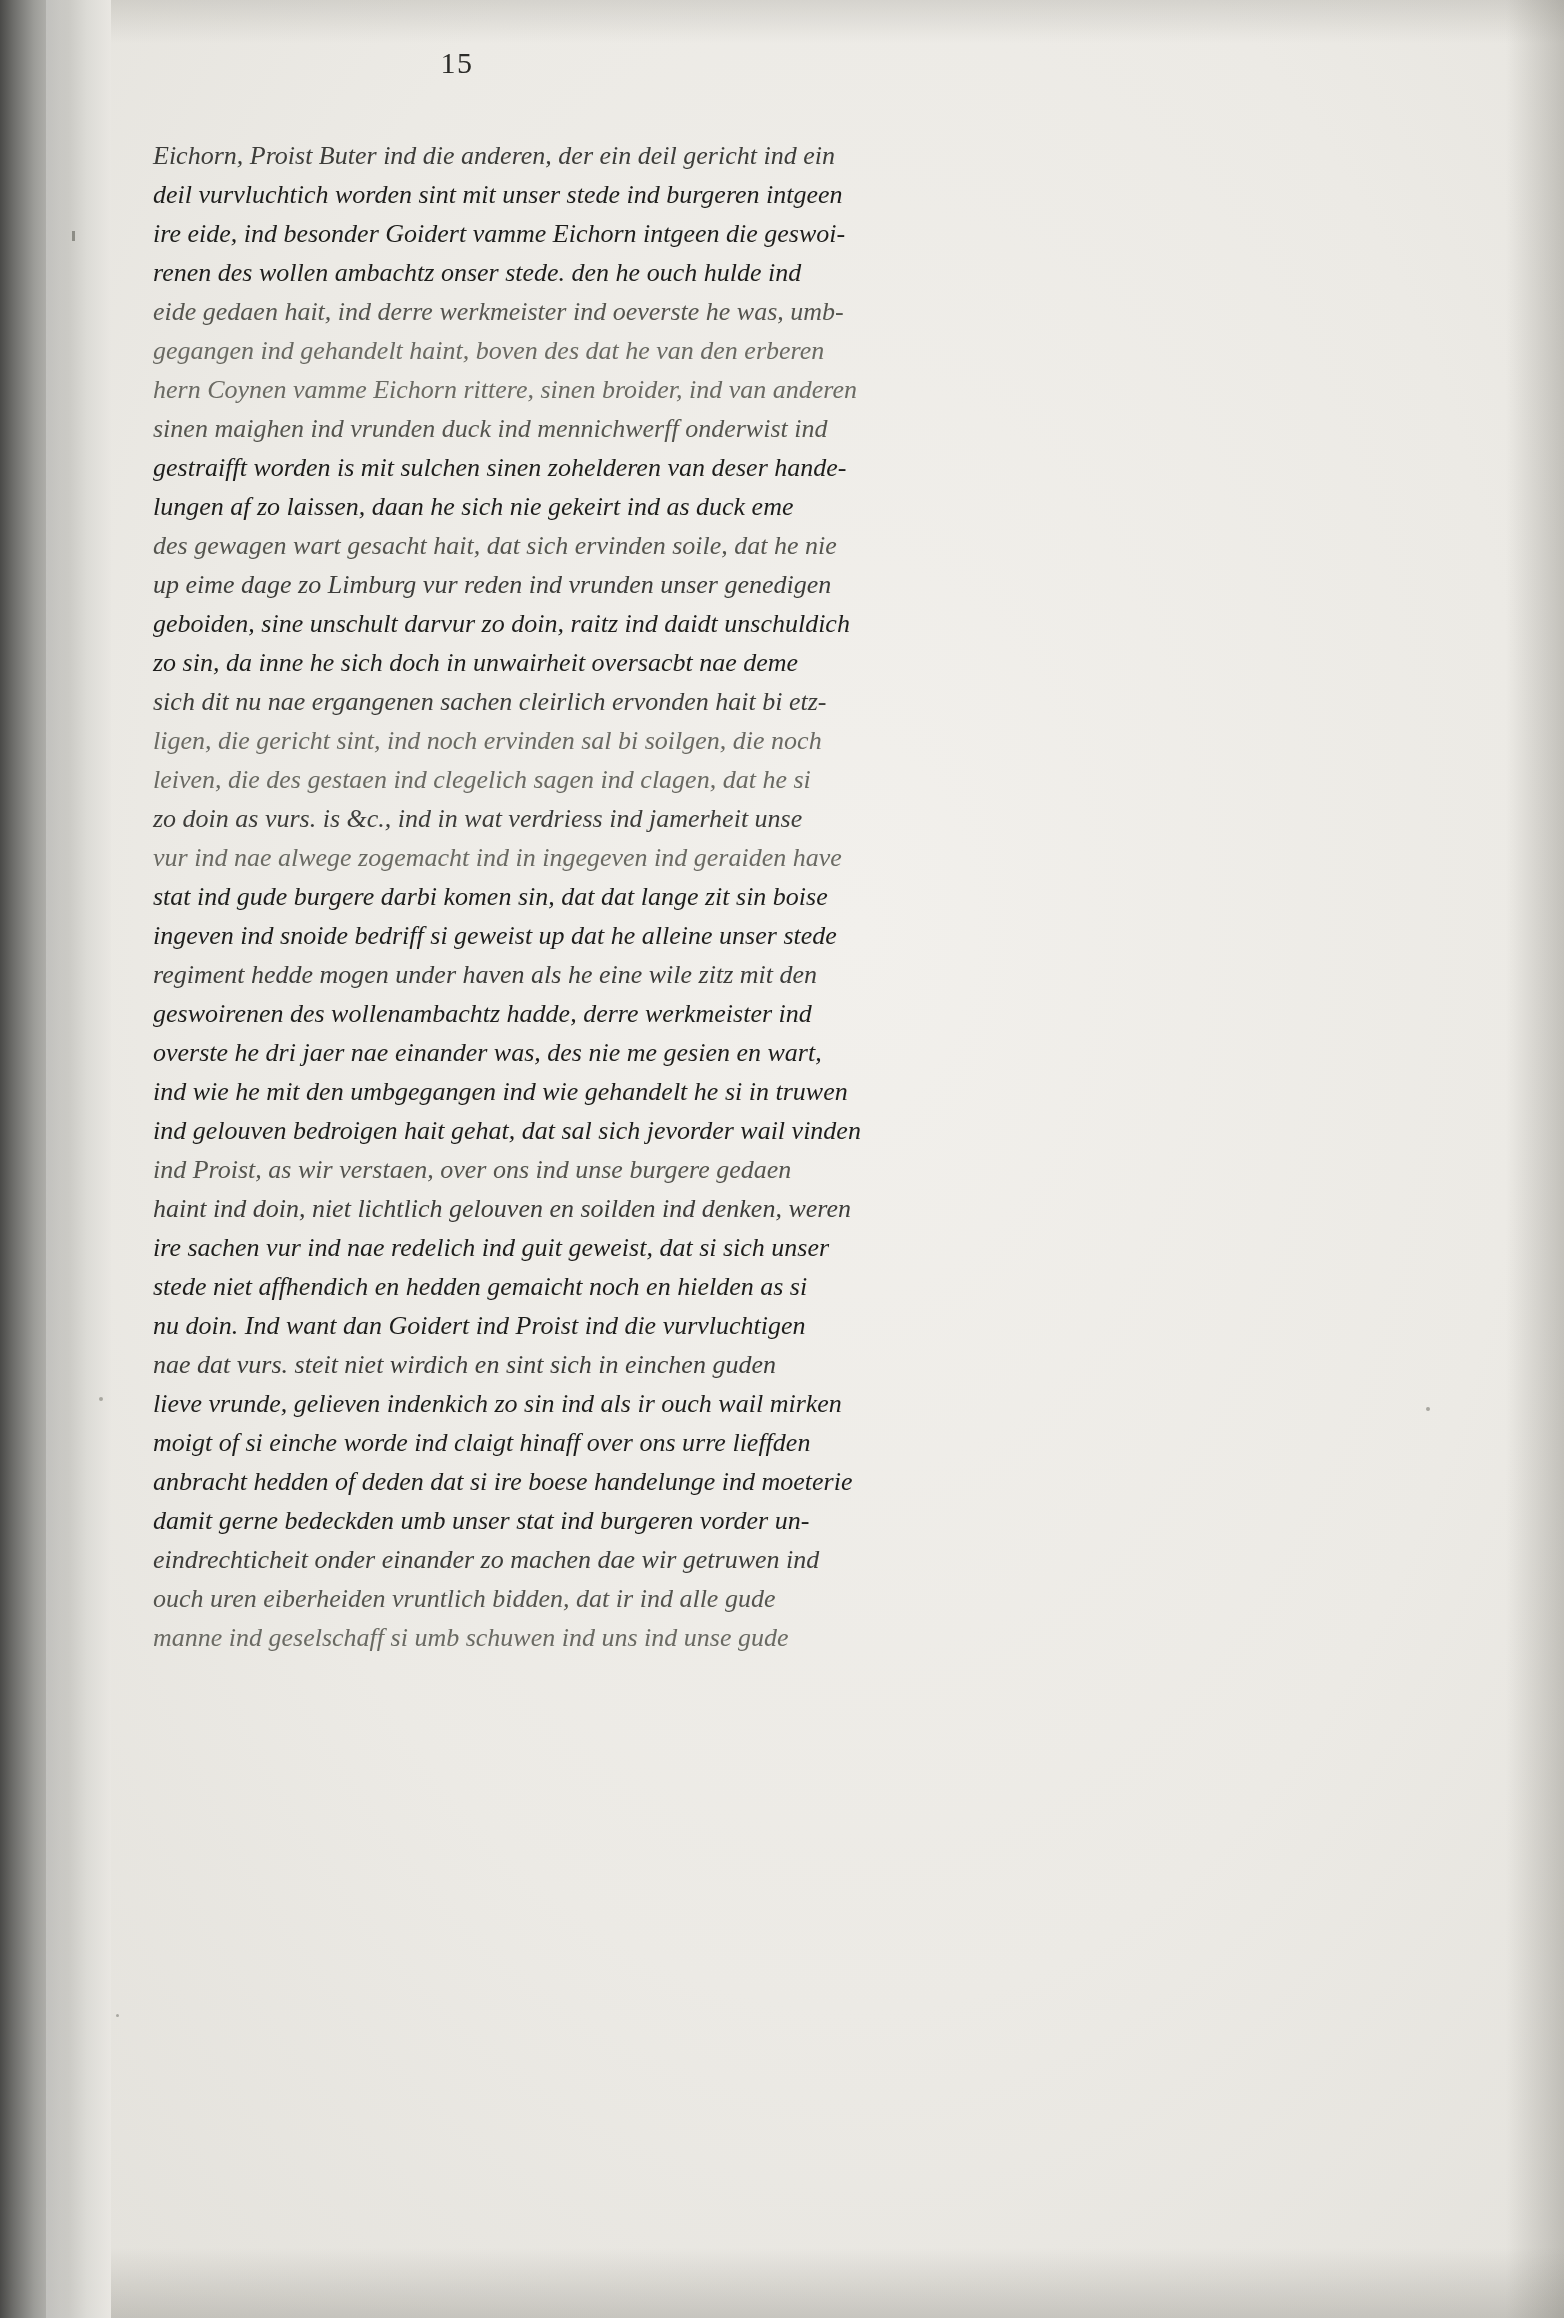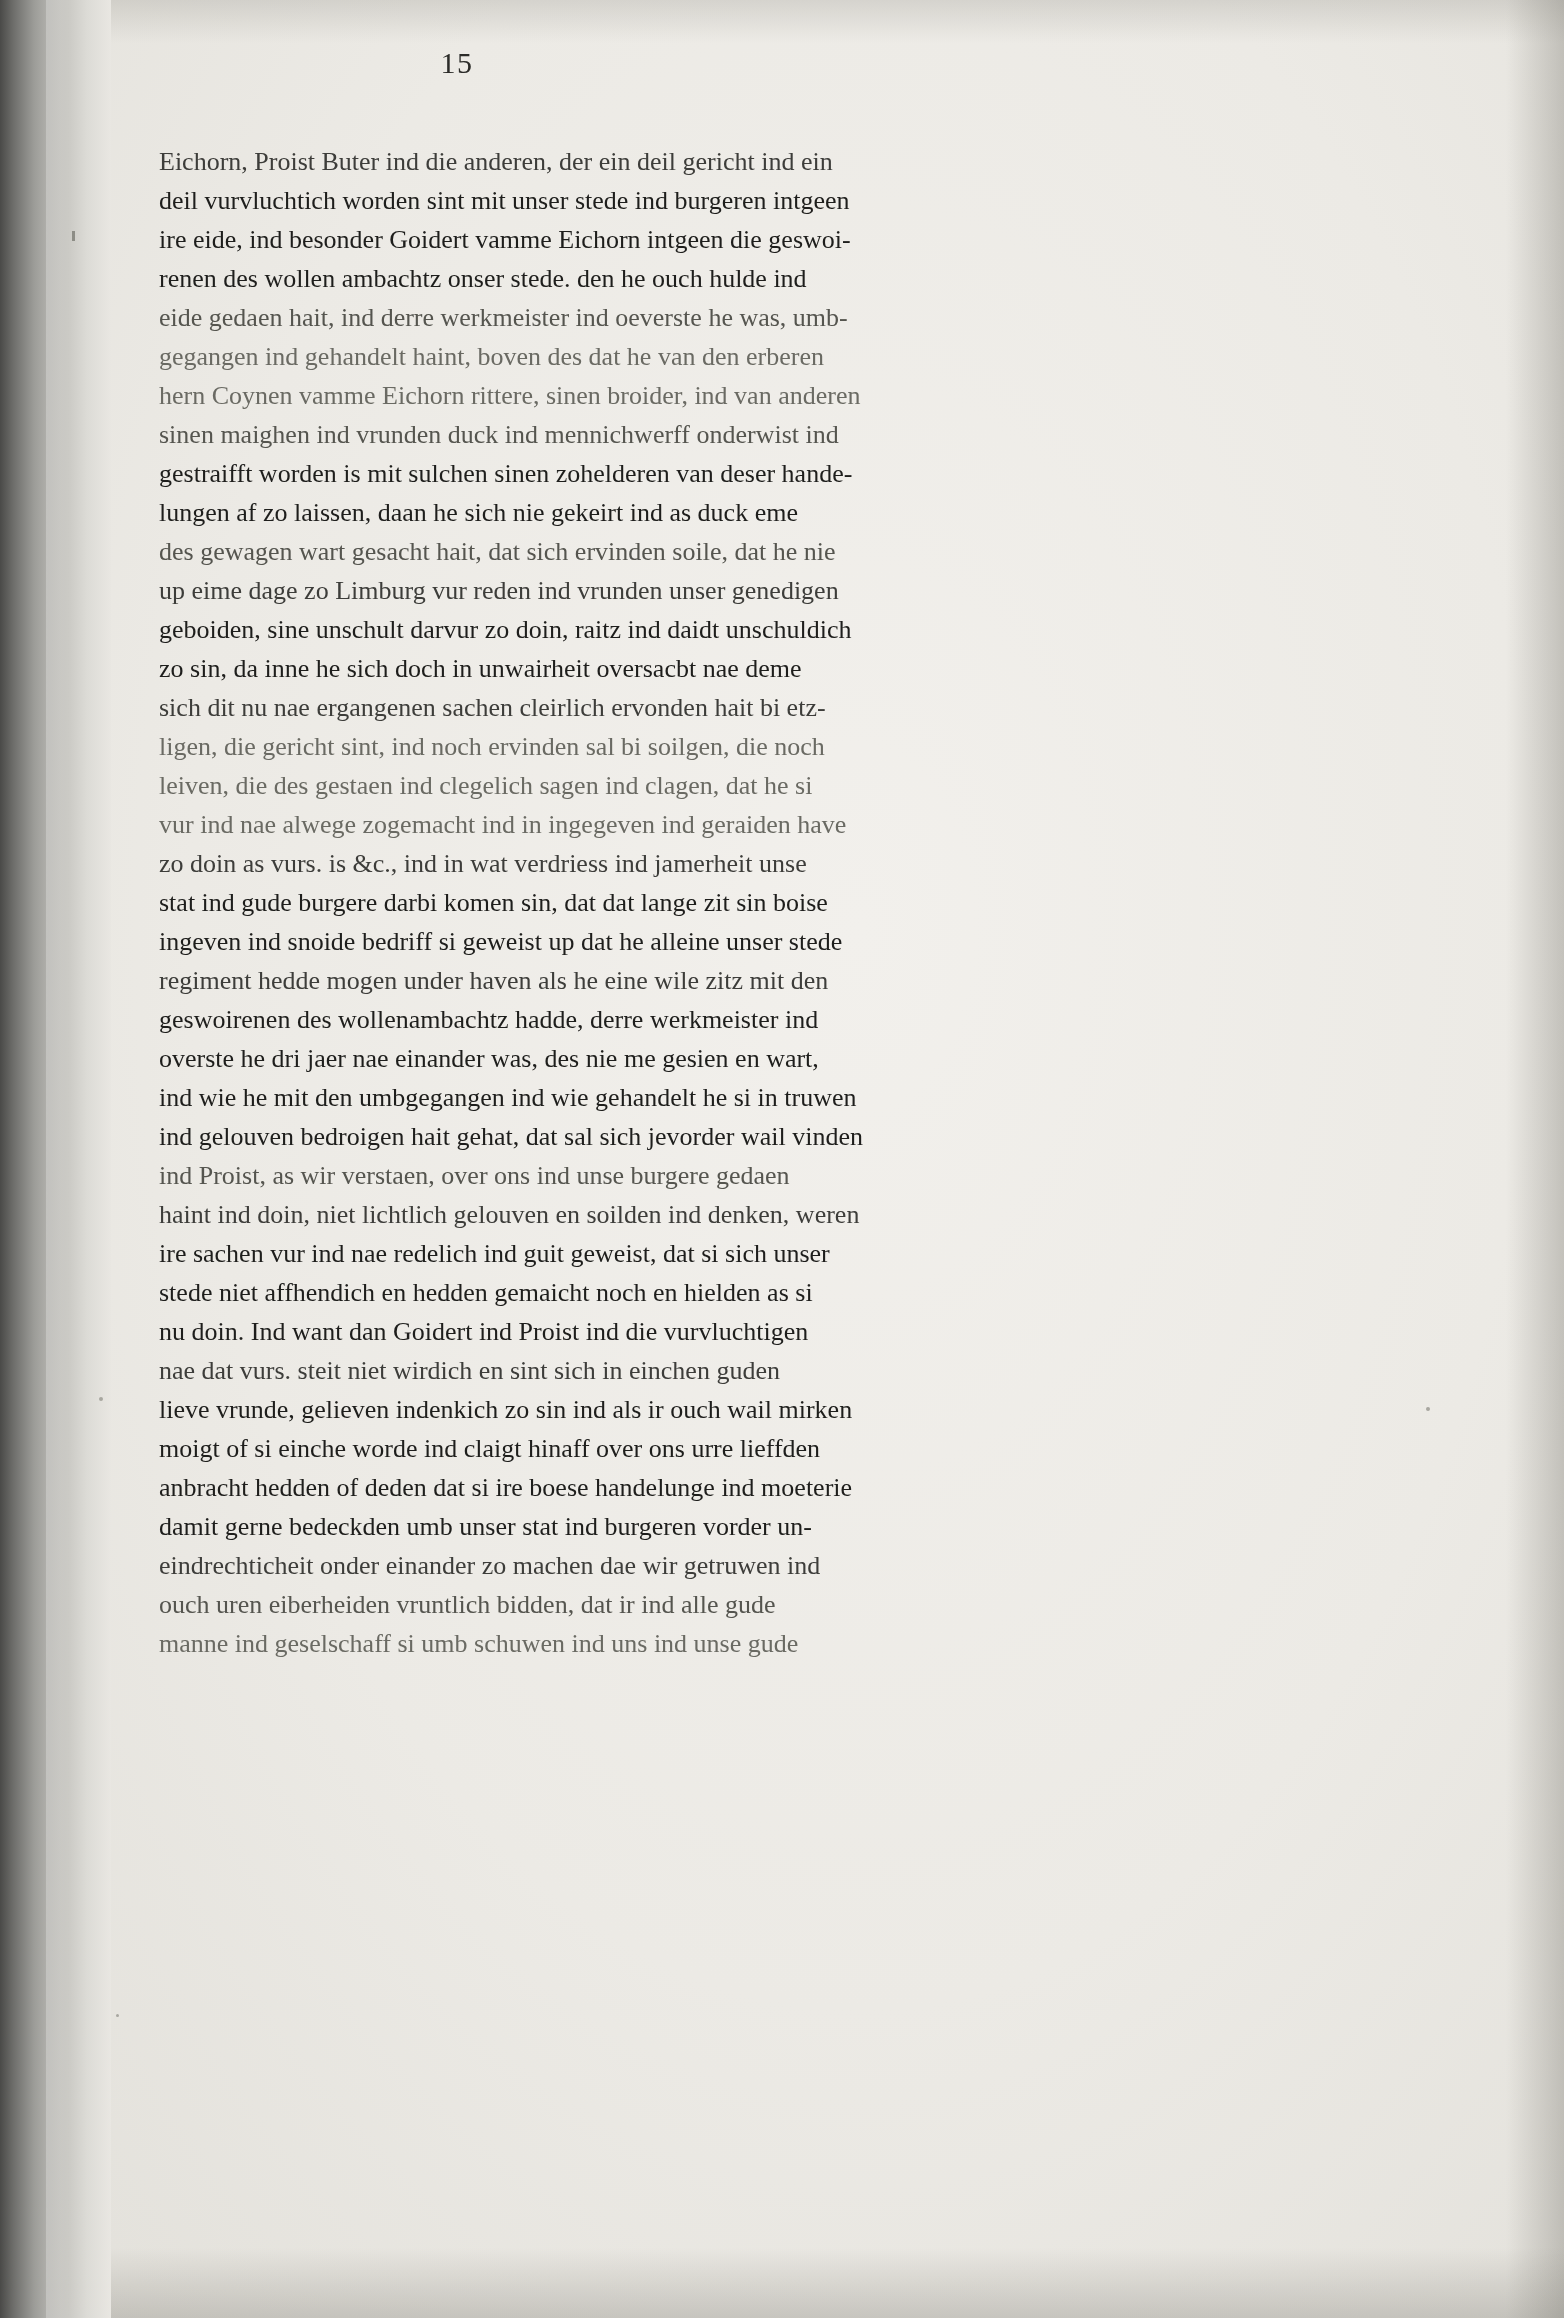--- a/index.html
+++ b/index.html
@@ -95,22 +95,23 @@
     left: 145px;
     width: 1094px;
     font-size: 26px;
     line-height: 39px;
     text-align: justify;
     text-justify: inter-word;
     color: #1e1e1c;
     font-family: "Liberation Serif", serif;
   }
   .body-text p {
-    margin: 14px;
+    margin: 8px;
     text-align: justify;
+    font-style: italic;
   }
   .line {
     display: block;
     white-space: nowrap;
   }
   
   .f1 { color: #3d3d3a; }
   .f2 { color: #55554f; }
   .f3 { color: #6a6a63; }
 
@@ -161,22 +162,22 @@
       <span class="line f2">sinen maighen ind vrunden duck ind mennichwerff onderwist ind</span>
       <span class="line">gestraifft worden is mit sulchen sinen zohelderen van deser hande-</span>
       <span class="line">lungen af zo laissen, daan he sich nie gekeirt ind as duck eme</span>
       <span class="line f2">des gewagen wart gesacht hait, dat sich ervinden soile, dat he nie</span>
       <span class="line f1">up eime dage zo Limburg vur reden ind vrunden unser genedigen</span>
       <span class="line">geboiden, sine unschult darvur zo doin, raitz ind daidt unschuldich</span>
       <span class="line">zo sin, da inne he sich doch in unwairheit oversacbt nae deme</span>
       <span class="line f1">sich dit nu nae ergangenen sachen cleirlich ervonden hait bi etz-</span>
       <span class="line f3">ligen, die gericht sint, ind noch ervinden sal bi soilgen, die noch</span>
       <span class="line f3">leiven, die des gestaen ind clegelich sagen ind clagen, dat he si</span>
+      <span class="line f1">zo doin as vurs. is &amp;c., ind in wat verdriess ind jamerheit unse</span>
       <span class="line f3">vur ind nae alwege zogemacht ind in ingegeven ind geraiden have</span>
-      <span class="line f1">zo doin as vurs. is &amp;c., ind in wat verdriess ind jamerheit unse</span>
       <span class="line">stat ind gude burgere darbi komen sin, dat dat lange zit sin boise</span>
       <span class="line">ingeven ind snoide bedriff si geweist up dat he alleine unser stede</span>
       <span class="line f1">regiment hedde mogen under haven als he eine wile zitz mit den</span>
       <span class="line">geswoirenen des wollenambachtz hadde, derre werkmeister ind</span>
       <span class="line">overste he dri jaer nae einander was, des nie me gesien en wart,</span>
       <span class="line">ind wie he mit den umbgegangen ind wie gehandelt he si in truwen</span>
       <span class="line">ind gelouven bedroigen hait gehat, dat sal sich jevorder wail vinden</span>
       <span class="line f2">ind Proist, as wir verstaen, over ons ind unse burgere gedaen</span>
       <span class="line f1">haint ind doin, niet lichtlich gelouven en soilden ind denken, weren</span>
       <span class="line">ire sachen vur ind nae redelich ind guit geweist, dat si sich unser</span>

